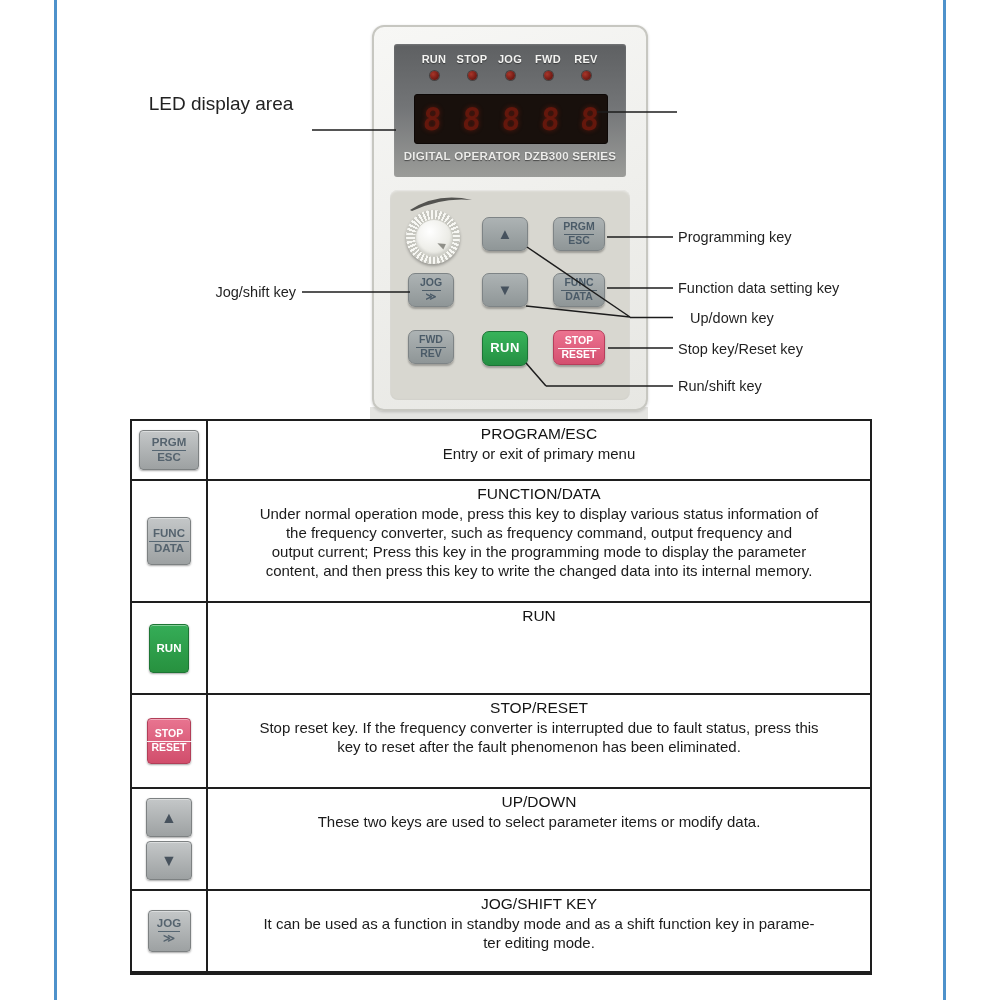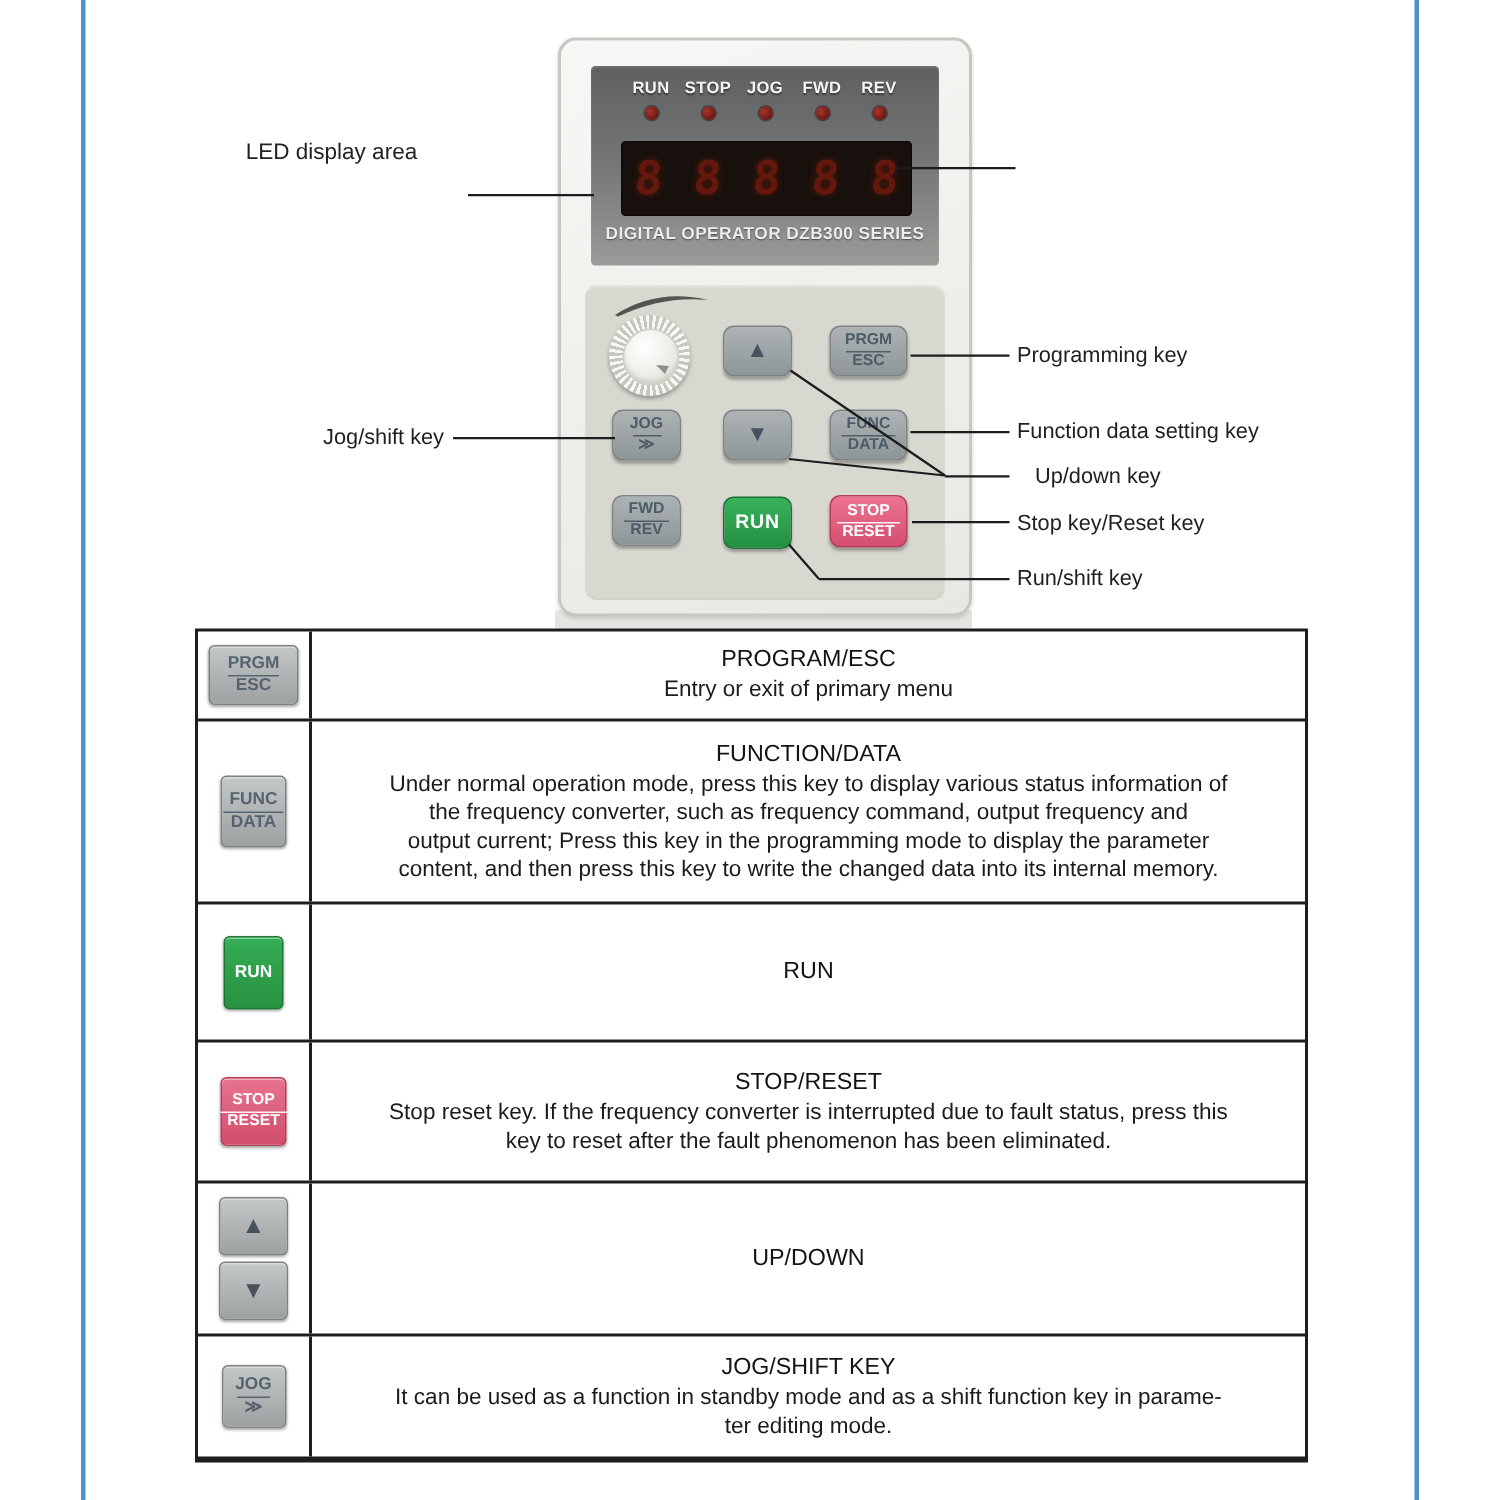--- a/index.html
+++ b/index.html
@@ -54,35 +54,35 @@
   .key.pink{background:linear-gradient(180deg,#ec7390,#d44f6f);border:1px solid #b63e5b;color:#fff;
             font-size:10.5px;}
   .key.pink .l2{border-top:1.5px solid rgba(255,255,255,.9);padding:0 3px;margin-top:1px;}
   .key.arrow{font-size:15px;color:#46525e;}
 
   
   #callout-lines{position:absolute;left:0;top:0;width:1000px;height:1000px;pointer-events:none;}
   #callout-lines path{stroke:#1c1c1c;stroke-width:1.5;fill:none;}
 
   
-  .co-title{font-size:15px;color:#222;}
+  .co-title{font-size:19px;color:#222;}
   .co-lines{font-size:12.5px;line-height:13.5px;color:#2e2e2e;margin-top:2px;}
   #co-led{position:absolute;left:128px;top:93px;width:186px;text-align:center;}
   #co-display{position:absolute;left:682px;top:94px;width:220px;text-align:left;}
   #co-display .co-lines{line-height:14.5px;margin-top:3px;}
   .keylabel{position:absolute;font-size:14.5px;color:#1f1f1f;transform:translateY(-50%);white-space:nowrap;}
   #co-jog{left:150px;top:292px;width:146px;text-align:right;}
 
   
   #ftable{position:absolute;left:130px;top:419px;width:738px;border:2px solid #1e1e1e;border-bottom-width:4px;}
   .trow{display:flex;border-bottom:2px solid #1e1e1e;}
   .trow:last-child{border-bottom:none;}
   .ticon-cell{width:74px;border-right:2px solid #1e1e1e;display:flex;flex-direction:column;
               align-items:center;justify-content:center;gap:4px;flex:none;}
-  .ttext-cell{flex:1;display:flex;flex-direction:column;align-items:center;justify-content:center;
+  .ttext-cell{flex:1;display:flex;flex-direction:column;align-items:center;justify-content:flex-start;
               padding:4px 8px;text-align:center;}
   .ttitle{font-size:15.5px;color:#141414;margin-bottom:1px;}
   .tbody{font-size:15px;line-height:19px;color:#1b1b1b;white-space:nowrap;}
   .tkey{display:flex;flex-direction:column;align-items:center;justify-content:center;border-radius:4px;
         font-weight:bold;line-height:1.1;text-align:center;
         background:linear-gradient(180deg,#c4c7c8,#9da1a2);border:1px solid #7d8182;
         color:#55636e;font-size:11.5px;box-shadow:inset 0 1px 0 rgba(255,255,255,.4),0 1px 2px rgba(0,0,0,.35);}
   .tkey .l2{border-top:1.5px solid rgba(78,94,107,.9);padding:0 5px;margin-top:1px;}
   .tkey.green{background:linear-gradient(180deg,#35ad57,#27913f);border-color:#1d7534;color:#fff;}
   .tkey.pink{background:linear-gradient(180deg,#e87490,#d14e6c);border-color:#b23e58;color:#fff;font-size:10.5px;}
@@ -249,20 +249,21 @@
       <div class="ticon-cell">
         <div class="tkey arrow" style="width:44px;height:37px;">
           <span>▲</span>
         </div>
         <div class="tkey arrow" style="width:44px;height:37px;">
           <span>▼</span>
         </div>
       </div>
       <div class="ttext-cell">
         <div class="ttitle">UP/DOWN</div>
+        <div class="tbody">These two keys are used to select parameter items or modify data.</div>
       </div>
     </div>
 
     <div class="trow" style="height:80px;">
       <div class="ticon-cell">
         <div class="tkey" style="width:41px;height:40px;">
           <span>JOG</span>
           <span class="l2">≫</span>
         </div>
       </div>

